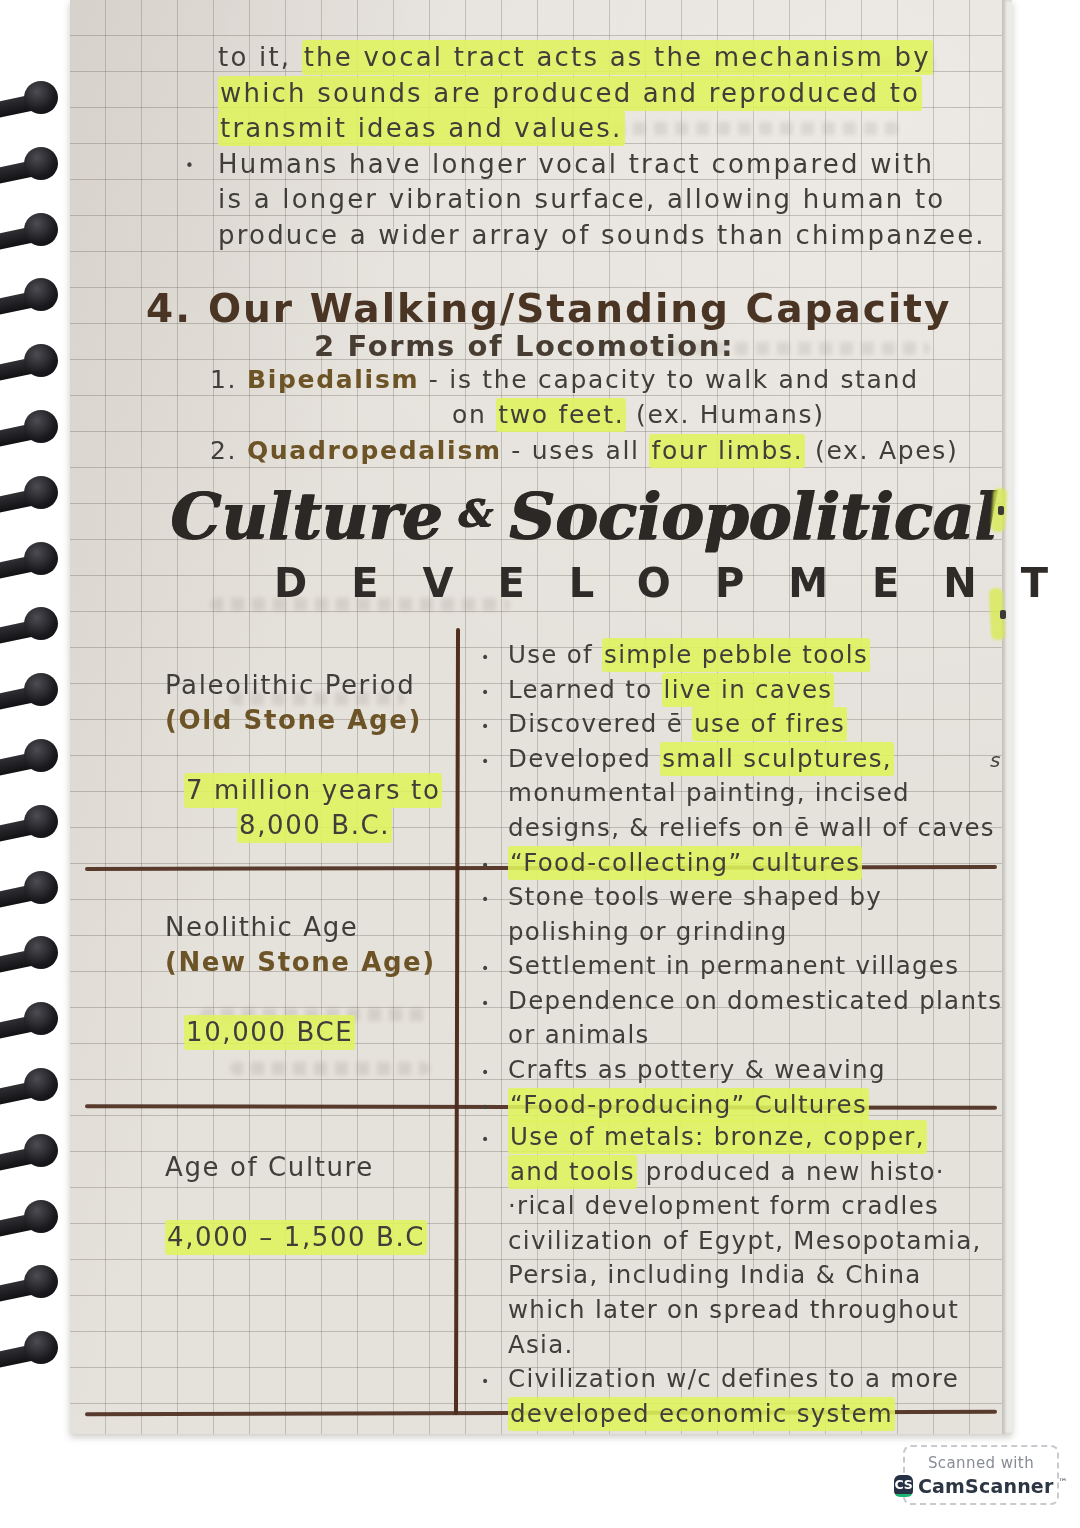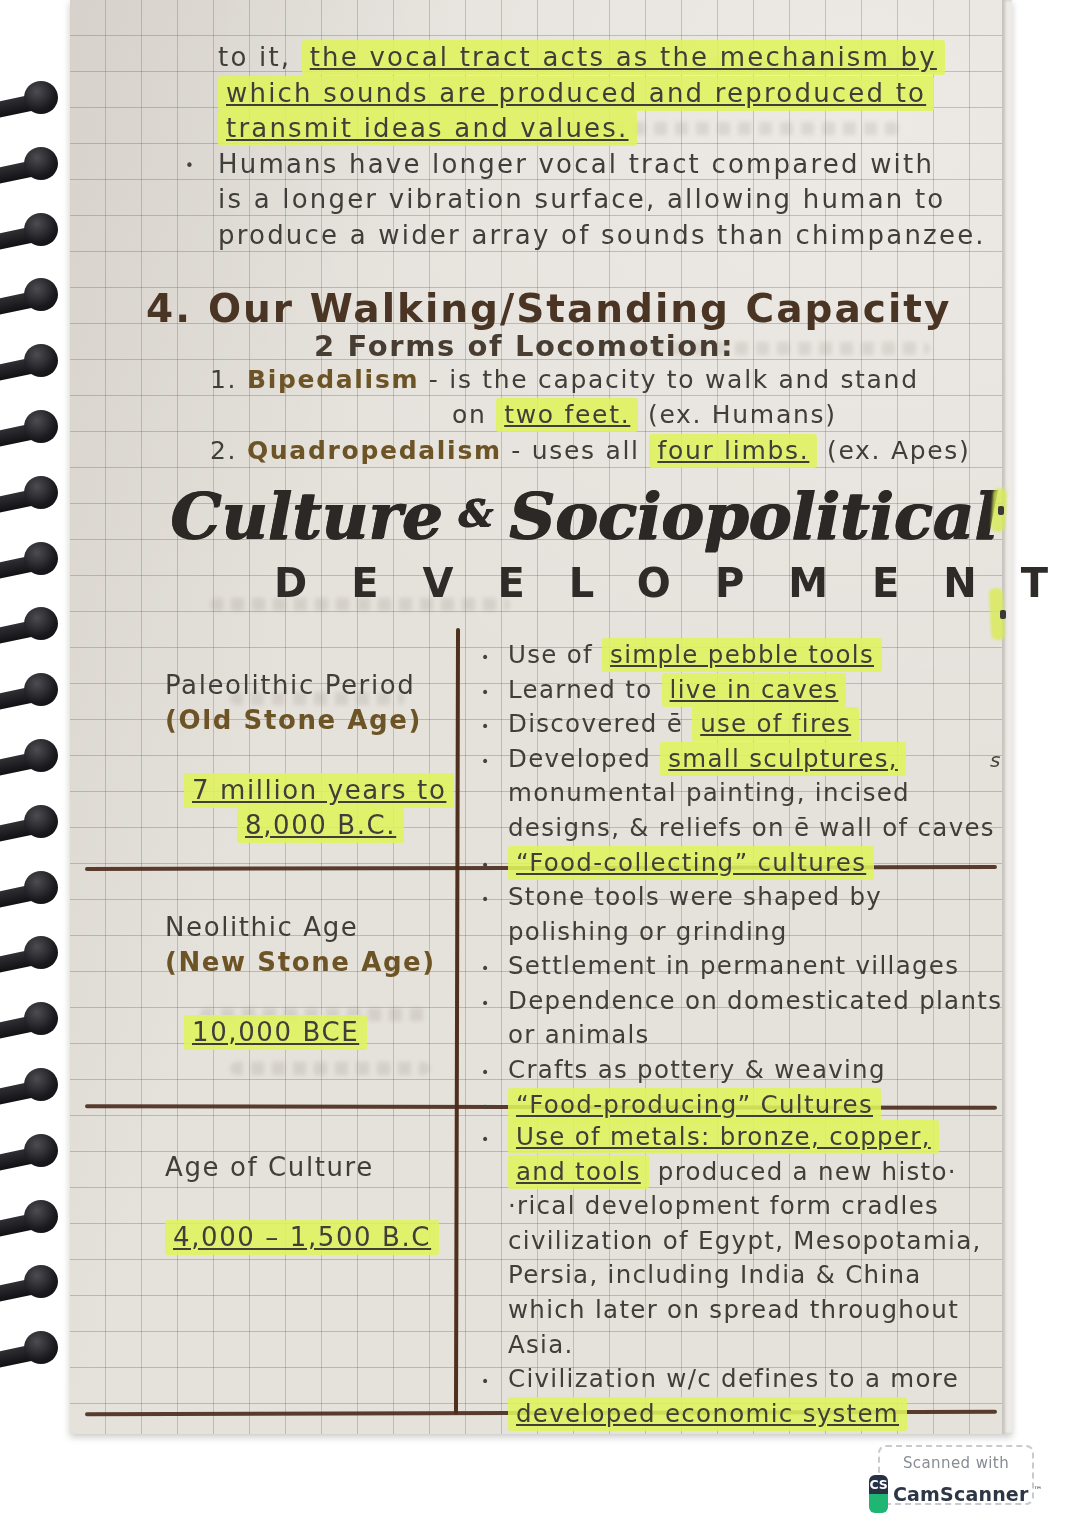--- a/index.html
+++ b/index.html
@@ -23,21 +23,21 @@
   
   .ring{position:absolute;left:-10px;width:76px;height:44px;}
   .ring .hole{position:absolute;right:12px;top:8px;width:26px;height:28px;border-radius:50%;background:rgba(70,62,55,.16);}
   .ring .arm{position:absolute;left:-2px;top:20px;width:56px;height:16px;border-radius:9px;
     background:linear-gradient(#303034,#111114);transform:rotate(-12deg);}
   .ring .head{position:absolute;right:8px;top:3px;width:34px;height:33px;border-radius:50%;
     background:radial-gradient(circle at 38% 32%,#4c4c52,#1a1a1e 60%,#0b0b0e);}
 
   
   .line{position:relative;white-space:nowrap;color:#403e3a;}
-  .hl{background:rgba(223,242,92,.88);padding:2px 8px 3px;border-radius:3px;text-decoration:underline;}
+  .hl{background:rgba(223,242,92,.88);padding:2px 2px 3px;border-radius:3px;}
   .olive{color:#6d5426;font-weight:600;}
   .imark{position:absolute;left:-33px;top:2px;font-size:15px;color:#45433e;}
   .bdot{position:absolute;left:-27px;top:2px;font-size:14px;color:#45433e;}
 
   .intro{position:absolute;left:148px;top:40px;font-size:26px;letter-spacing:2.2px;}
   .intro .line{height:35.6px;line-height:35.6px;}
 
   .sec4h1{position:absolute;left:76px;top:286px;font-size:39px;letter-spacing:2px;font-weight:700;color:#4a3424;white-space:nowrap;}
   .sec4h1 .num{margin-right:16px;}
   .sec4h2{position:absolute;left:244px;top:329px;font-size:29px;letter-spacing:1.6px;font-weight:600;color:#483d32;white-space:nowrap;}
@@ -76,25 +76,25 @@
 
   
   .smear{position:absolute;width:14px;border-radius:6px;background:rgba(216,235,82,.8);filter:blur(1px);}
   .s1{left:992px;top:488px;height:44px;transform:rotate(4deg);}
   .s2{left:990px;top:588px;height:52px;transform:rotate(-3deg);}
   .tick{position:absolute;width:6px;height:9px;border-radius:2px;background:#3c3a36;}
   .t1{left:998px;top:506px;} .t2{left:1000px;top:610px;}
   .edge-letter{position:absolute;left:990px;top:748px;font-size:20px;font-style:italic;color:#4a463f;}
 
   
-  .badge{position:absolute;left:878px;top:1445px;width:156px;height:60px;background:#fff;
+  .badge{position:absolute;left:903px;top:1445px;width:156px;height:60px;background:#fff;
     border:2px dashed #c7cace;border-radius:8px;box-sizing:border-box;text-align:center;padding-top:7px;}
   .b1{font-size:15px;color:#888c94;letter-spacing:.4px;}
   .b2{margin-top:3px;display:flex;align-items:center;justify-content:center;gap:5px;}
-  .cslogo{display:inline-flex;align-items:flex-start;justify-content:center;width:25px;height:38px;border-radius:6px;
+  .cslogo{display:inline-flex;align-items:flex-start;justify-content:center;width:25px;height:22px;border-radius:6px;
     background:linear-gradient(#273146 0 19px,#1fb573 19px);color:#fff;font-size:12.5px;font-weight:700;line-height:19px;}
   .bapp{font-size:19px;font-weight:700;color:#2d3644;letter-spacing:.2px;}
   .btm{font-size:9px;color:#2d3644;vertical-align:top;margin-top:-8px;}
 </style>
 </head>
 <body>
 
 <div class="stage">
 
   <div class="page">

